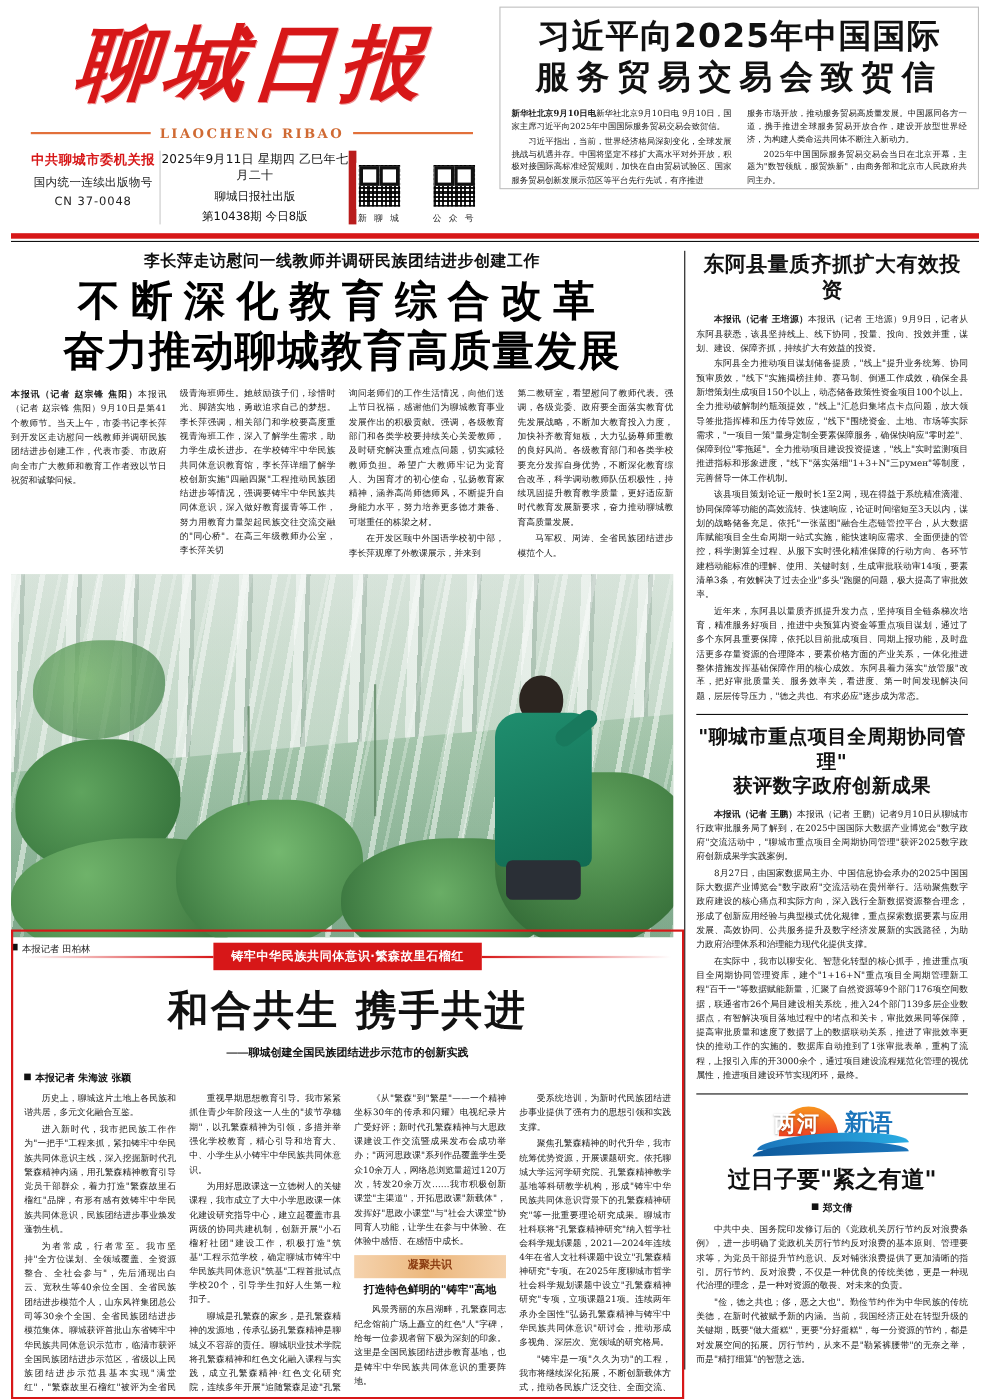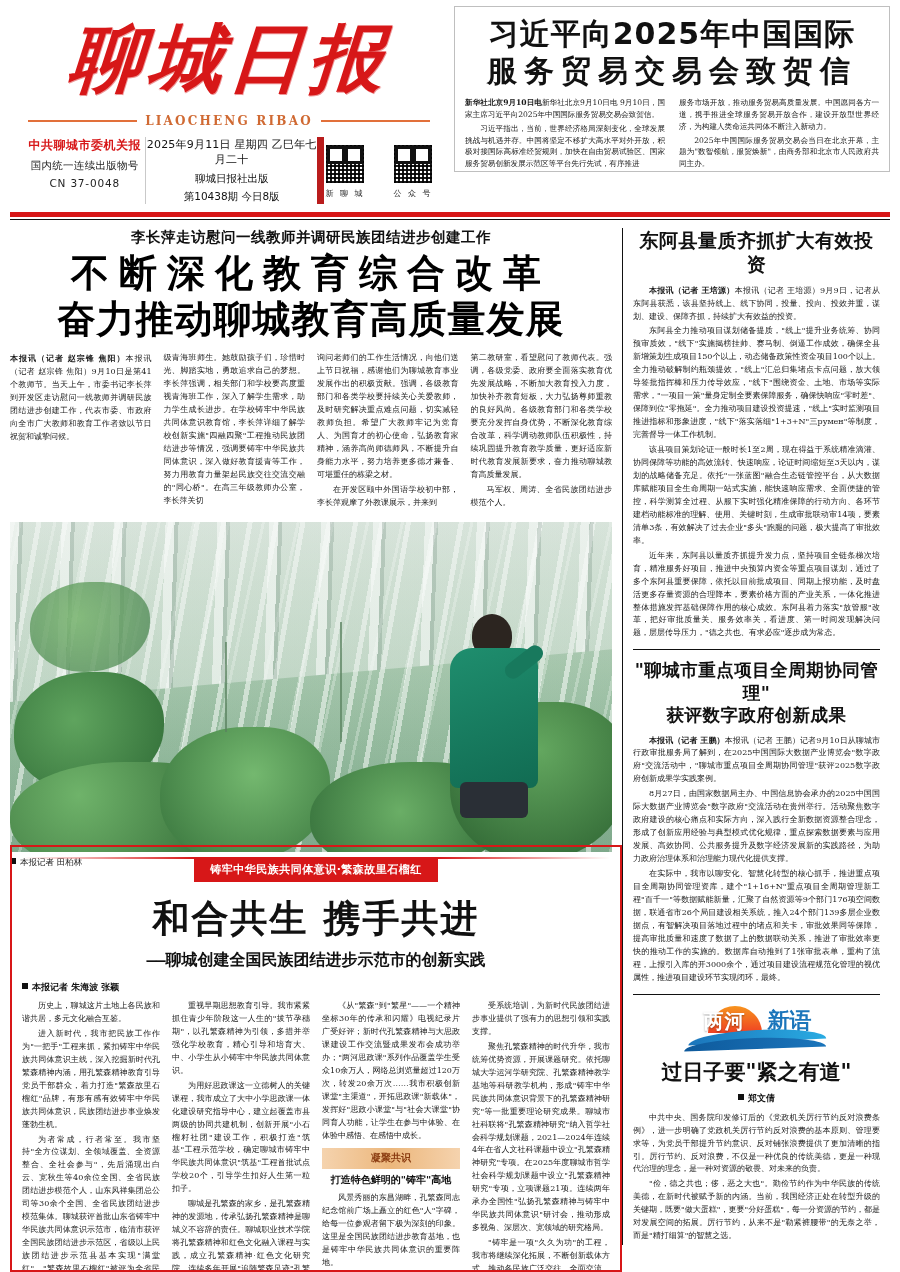--- a/index.html
+++ b/index.html
@@ -30,21 +30,21 @@
   .pinyin-line { flex:1; height:2px; background:#e2703a; }
   .pinyin-text {
     font-family:"DejaVu Serif","Liberation Serif",serif;
     font-size:12px; letter-spacing:2.2px; color:#d06a33; font-weight:bold;
     white-space:nowrap;
   }
   .mast-info { display:flex; margin-top:9px; padding:0 14px; font-size:11px; }
   .mi-col { text-align:center; }
   .mi-col.a { width:128px; }
   .mi-col.b { width:188px; border-left:1px solid #c9c9c9; border-right:7px solid #b91c1c; }
-  .mi-col.c { width:110px; display:flex; gap:26px; justify-content:center; align-items:center; }
+  .mi-col.c { width:110px; display:flex; gap:26px; justify-content:center; align-items:flex-end; }
   .mi-organ { color:#d71718; font-weight:bold; font-size:12px; letter-spacing:.5px; }
   .mi-sub { color:#222; margin-top:5px; font-size:10.5px; letter-spacing:.3px;}
   .mi-sub2 { color:#222; margin-top:4px; font-size:10.5px; letter-spacing:.8px;}
   .mi-date { font-size:11px; color:#111; letter-spacing:.2px; }
   .mi-pub { font-size:10.5px; margin-top:5px; color:#111;}
   .mi-issue { font-size:10.5px; margin-top:4px; color:#111;}
   .qr { text-align:center; }
   .qr-img {
     width:42px; height:42px;
     background:
@@ -149,28 +149,28 @@
     color:#ffffff; letter-spacing:1px; font-family:"DejaVu Serif","Liberation Serif",serif;
     text-shadow:0 1px 2px rgba(0,0,0,.35); }
   .lhlogo .lh-t2 { position:absolute; left:86px; top:2px; font-size:22px; font-weight:bold;
     color:#1b75bb; font-family:"DejaVu Serif","Liberation Serif",serif;
     text-shadow:1px 1px 0 #fff; }
   .lh-title { text-align:center; font-size:21px; font-weight:bold; margin-top:2px; color:#111; }
   .lh-byline { text-align:center; font-size:9px; margin-top:6px; font-weight:bold; }
 
   
   .feature { border:2.5px solid #d71718; margin-top:10px; padding:10px 10px 8px; }
-  .feat-tagrow { display:flex; align-items:flex-start; gap:0; }
+  .feat-tagrow { display:flex; align-items:center; gap:0; }
   .feat-line { flex:1; height:2px; background:linear-gradient(90deg,rgba(215,23,24,0),#d71718); }
   .feat-line.r { background:linear-gradient(90deg,#d71718,rgba(215,23,24,0)); }
   .feat-tag { background:#d71718; color:#fff; font-size:11px; font-weight:bold;
     padding:5px 16px; white-space:nowrap; letter-spacing:.5px; }
   .feat-title { text-align:center; font-size:37px; font-weight:bold; margin-top:12px; letter-spacing:2px; }
-  .feat-sub { text-align:center; font-size:16px; margin-top:6px; color:#111;
-    font-family:Liberation Mono, monospace; font-weight:bold;}
+  .feat-sub { text-align:center; font-size:10px; margin-top:6px; color:#111;
+    font-family:Liberation Sans, sans-serif; font-weight:bold;}
   .feat-byline { font-size:9px; margin-top:10px; font-weight:bold; }
   .feat-cols { display:flex; gap:12px; margin-top:6px; }
   .fc { flex:1; font-size:8px; line-height:1.62; text-align:justify;
         font-family:"DejaVu Serif","Liberation Serif",serif; color:#1a1a1a; }
   .fc p { margin:0 0 2px; text-indent:2em; }
   .sec-label { text-align:center; background:linear-gradient(90deg,#f5d3ae,#ecb77c,#f5d3ae);
     color:#8a3b10; font-weight:bold; font-size:10px; padding:2px 0; margin:6px 0 3px; }
   .sec-sub { text-align:center; font-weight:bold; font-size:10px; margin-bottom:4px; color:#111;}
 </style>
 </head>

